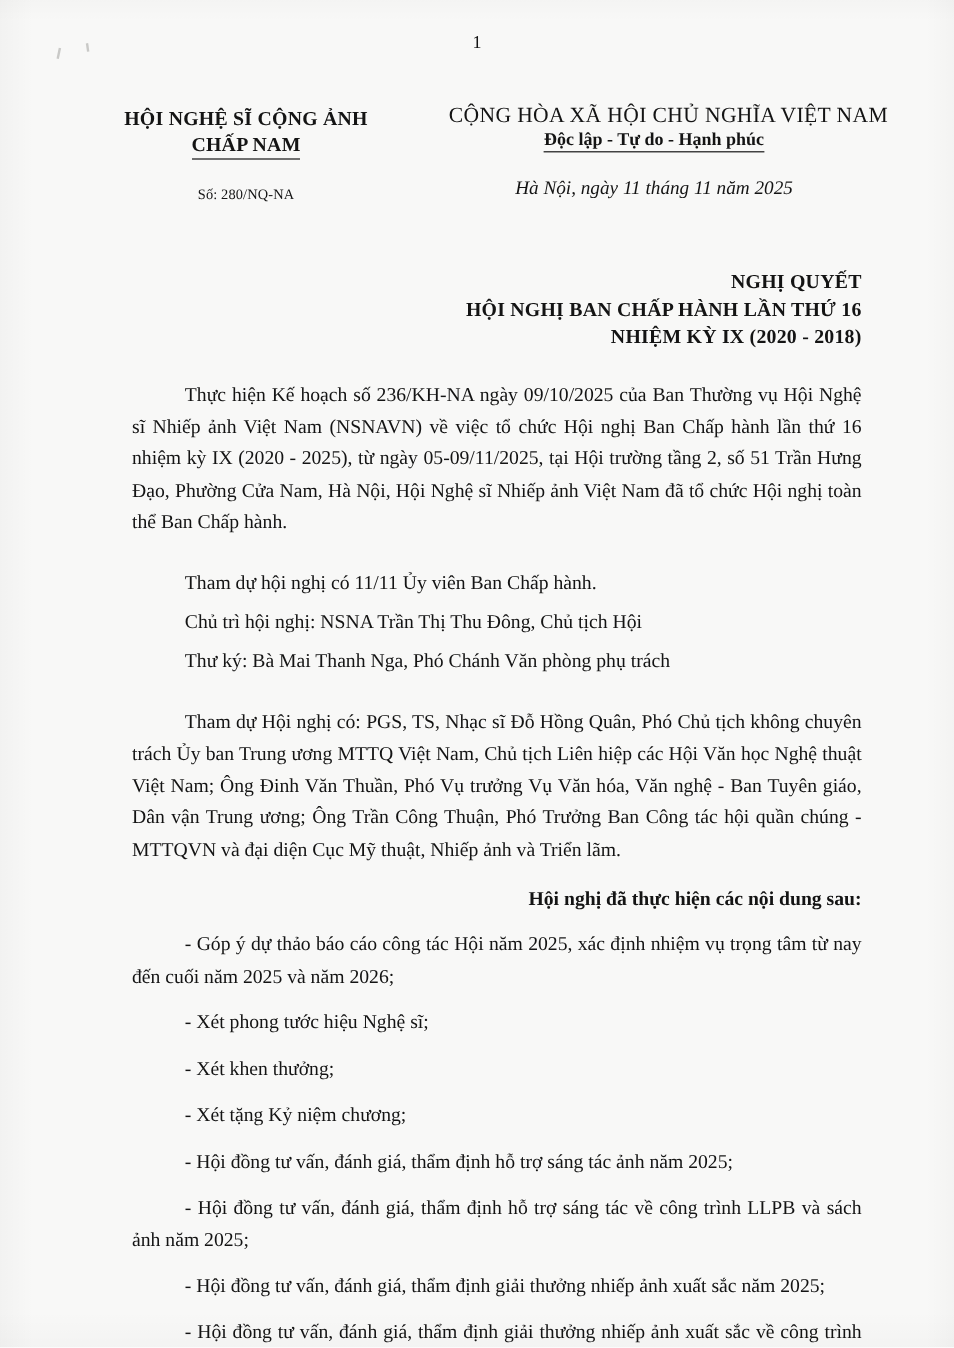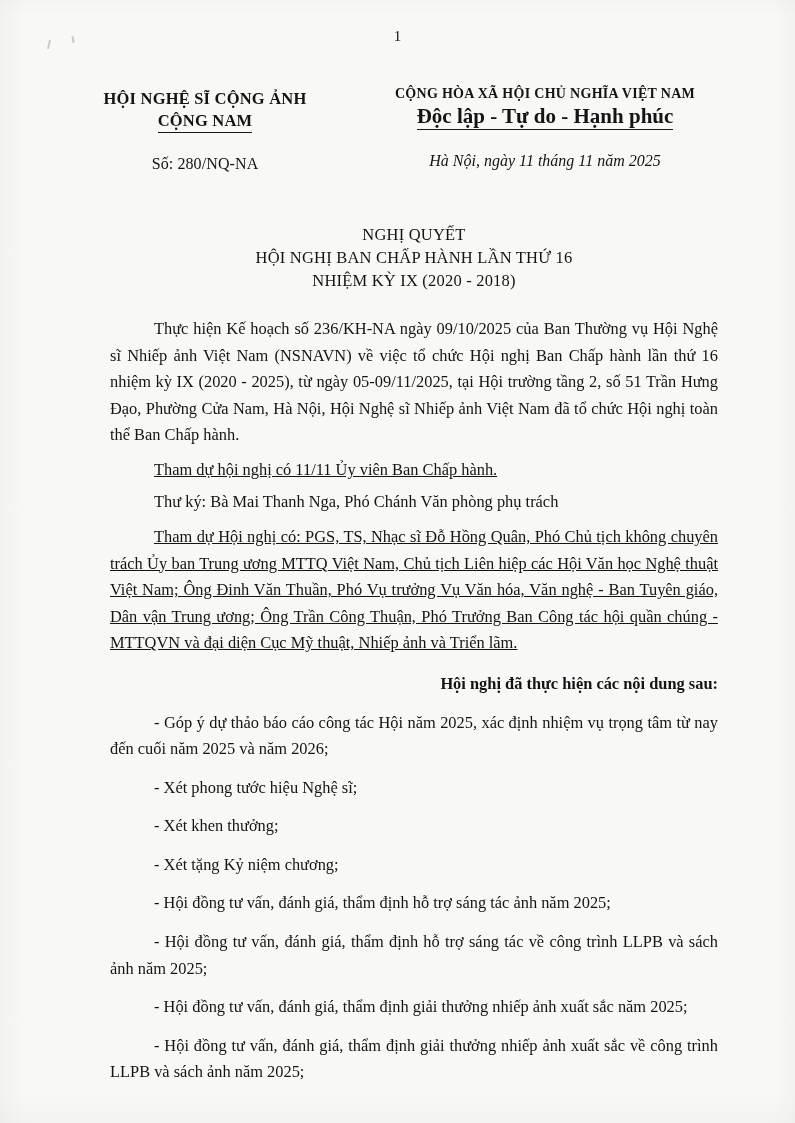--- a/index.html
+++ b/index.html
@@ -67,54 +67,55 @@
     line-height: 1.33;
     letter-spacing: 0.2px;
   }
   .org-name .underlined {
     display: inline-block;
     border-bottom: 1.6px solid #171717;
     padding-bottom: 0px;
   }
   .doc-number {
     margin-top: 22px;
-    font-size: 16px;
+    font-size: 12px;
     letter-spacing: 0.1px;
   }
   .nation {
-    font-weight: bold;
-    font-size: 14px;
+    font-weight: normal;
+    font-size: 18px;
     letter-spacing: 0.3px;
     white-space: nowrap;
+    text-align: right;
   }
   .motto {
     font-weight: bold;
-    font-size: 21px;
+    font-size: 15px;
     margin-top: 2px;
     font-family: Liberation Serif, serif;
   }
   .motto span {
     display: inline-block;
     border-bottom: 1.6px solid #171717;
     padding-bottom: 0px;
   }
   .place-date {
     margin-top: 22px;
     font-style: italic;
     font-size: 16px;
   }
 
   
   .title-block {
     position: absolute;
     top: 224px;
     left: 110px;
     width: 608px;
-    text-align: center;
-    font-weight: normal;
+    text-align: right;
+    font-weight: bold;
     font-size: 16.5px;
     line-height: 1.38;
     letter-spacing: 0.2px;
   }
 
   
   .body {
     position: absolute;
     top: 316px;
     left: 110px;
@@ -126,22 +127,21 @@
     margin: 0 0 2px 0;
     text-align: justify;
     text-indent: 44px;
     hyphens: none;
   }
   .para.single {
     text-align: left;
     margin-bottom: 6px;
   }
   .para.gap {
-    margin-top: 8px;
-    text-decoration: underline;
+    margin-top: 24px;
   }
   .para.bold {
     font-weight: bold;
     text-align: right;
     margin-top: 14px;
     margin-bottom: 6px;
   }
   .item {
     margin: 0 0 2px 0;
     text-align: justify;
@@ -165,40 +165,41 @@
   <div class="scan-tint"></div>
   <div class="speck" style="left:48px; top:40px; width:2px; height:9px; transform:rotate(12deg);"></div>
   <div class="speck" style="left:72px; top:36px; width:2px; height:7px; transform:rotate(-8deg);"></div>
 
   <div class="page-number">1</div>
 
   <div class="header">
     <div class="hdr-left">
       <div class="org-name">
         <span>HỘI NGHỆ SĨ CỘNG ẢNH</span><br>
-        <span class="underlined">CỘNG NAM</span>
+        <span class="underlined">CHẤP NAM</span>
       </div>
       <div class="doc-number">Số: 280/NQ-NA</div>
     </div>
     <div class="hdr-right">
       <div class="nation">CỘNG HÒA XÃ HỘI CHỦ NGHĨA VIỆT NAM</div>
       <div class="motto"><span>Độc lập - Tự do - Hạnh phúc</span></div>
       <div class="place-date">Hà Nội, ngày 11 tháng 11 năm 2025</div>
     </div>
   </div>
 
   <div class="title-block">
     <div>NGHỊ QUYẾT</div>
     <div>HỘI NGHỊ BAN CHẤP HÀNH LẦN THỨ 16</div>
     <div>NHIỆM KỲ IX (2020 - 2018)</div>
   </div>
 
   <div class="body">
     <p class="para">Thực hiện Kế hoạch số 236/KH-NA ngày 09/10/2025 của Ban Thường vụ Hội Nghệ sĩ Nhiếp ảnh Việt Nam (NSNAVN) về việc tổ chức Hội nghị Ban Chấp hành lần thứ 16 nhiệm kỳ IX (2020 - 2025), từ ngày 05-09/11/2025, tại Hội trường tầng 2, số 51 Trần Hưng Đạo, Phường Cửa Nam, Hà Nội, Hội Nghệ sĩ Nhiếp ảnh Việt Nam đã tổ chức Hội nghị toàn thể Ban Chấp hành.</p>
     <p class="para single gap">Tham dự hội nghị có 11/11 Ủy viên Ban Chấp hành.</p>
+    <p class="para single">Chủ trì hội nghị: NSNA Trần Thị Thu Đông, Chủ tịch Hội</p>
     <p class="para single">Thư ký: Bà Mai Thanh Nga, Phó Chánh Văn phòng phụ trách</p>
     <p class="para gap">Tham dự Hội nghị có: PGS, TS, Nhạc sĩ Đỗ Hồng Quân, Phó Chủ tịch không chuyên trách Ủy ban Trung ương MTTQ Việt Nam, Chủ tịch Liên hiệp các Hội Văn học Nghệ thuật Việt Nam; Ông Đinh Văn Thuần, Phó Vụ trưởng Vụ Văn hóa, Văn nghệ - Ban Tuyên giáo, Dân vận Trung ương; Ông Trần Công Thuận, Phó Trưởng Ban Công tác hội quần chúng - MTTQVN và đại diện Cục Mỹ thuật, Nhiếp ảnh và Triển lãm.</p>
 
     <p class="para bold">Hội nghị đã thực hiện các nội dung sau:</p>
 
     <p class="item spaced">- Góp ý dự thảo báo cáo công tác Hội năm 2025, xác định nhiệm vụ trọng tâm từ nay đến cuối năm 2025 và năm 2026;</p>
     <p class="item short spaced">- Xét phong tước hiệu Nghệ sĩ;</p>
     <p class="item short spaced">- Xét khen thưởng;</p>
     <p class="item short spaced">- Xét tặng Kỷ niệm chương;</p>
     <p class="item short spaced">- Hội đồng tư vấn, đánh giá, thẩm định hỗ trợ sáng tác ảnh năm 2025;</p>

